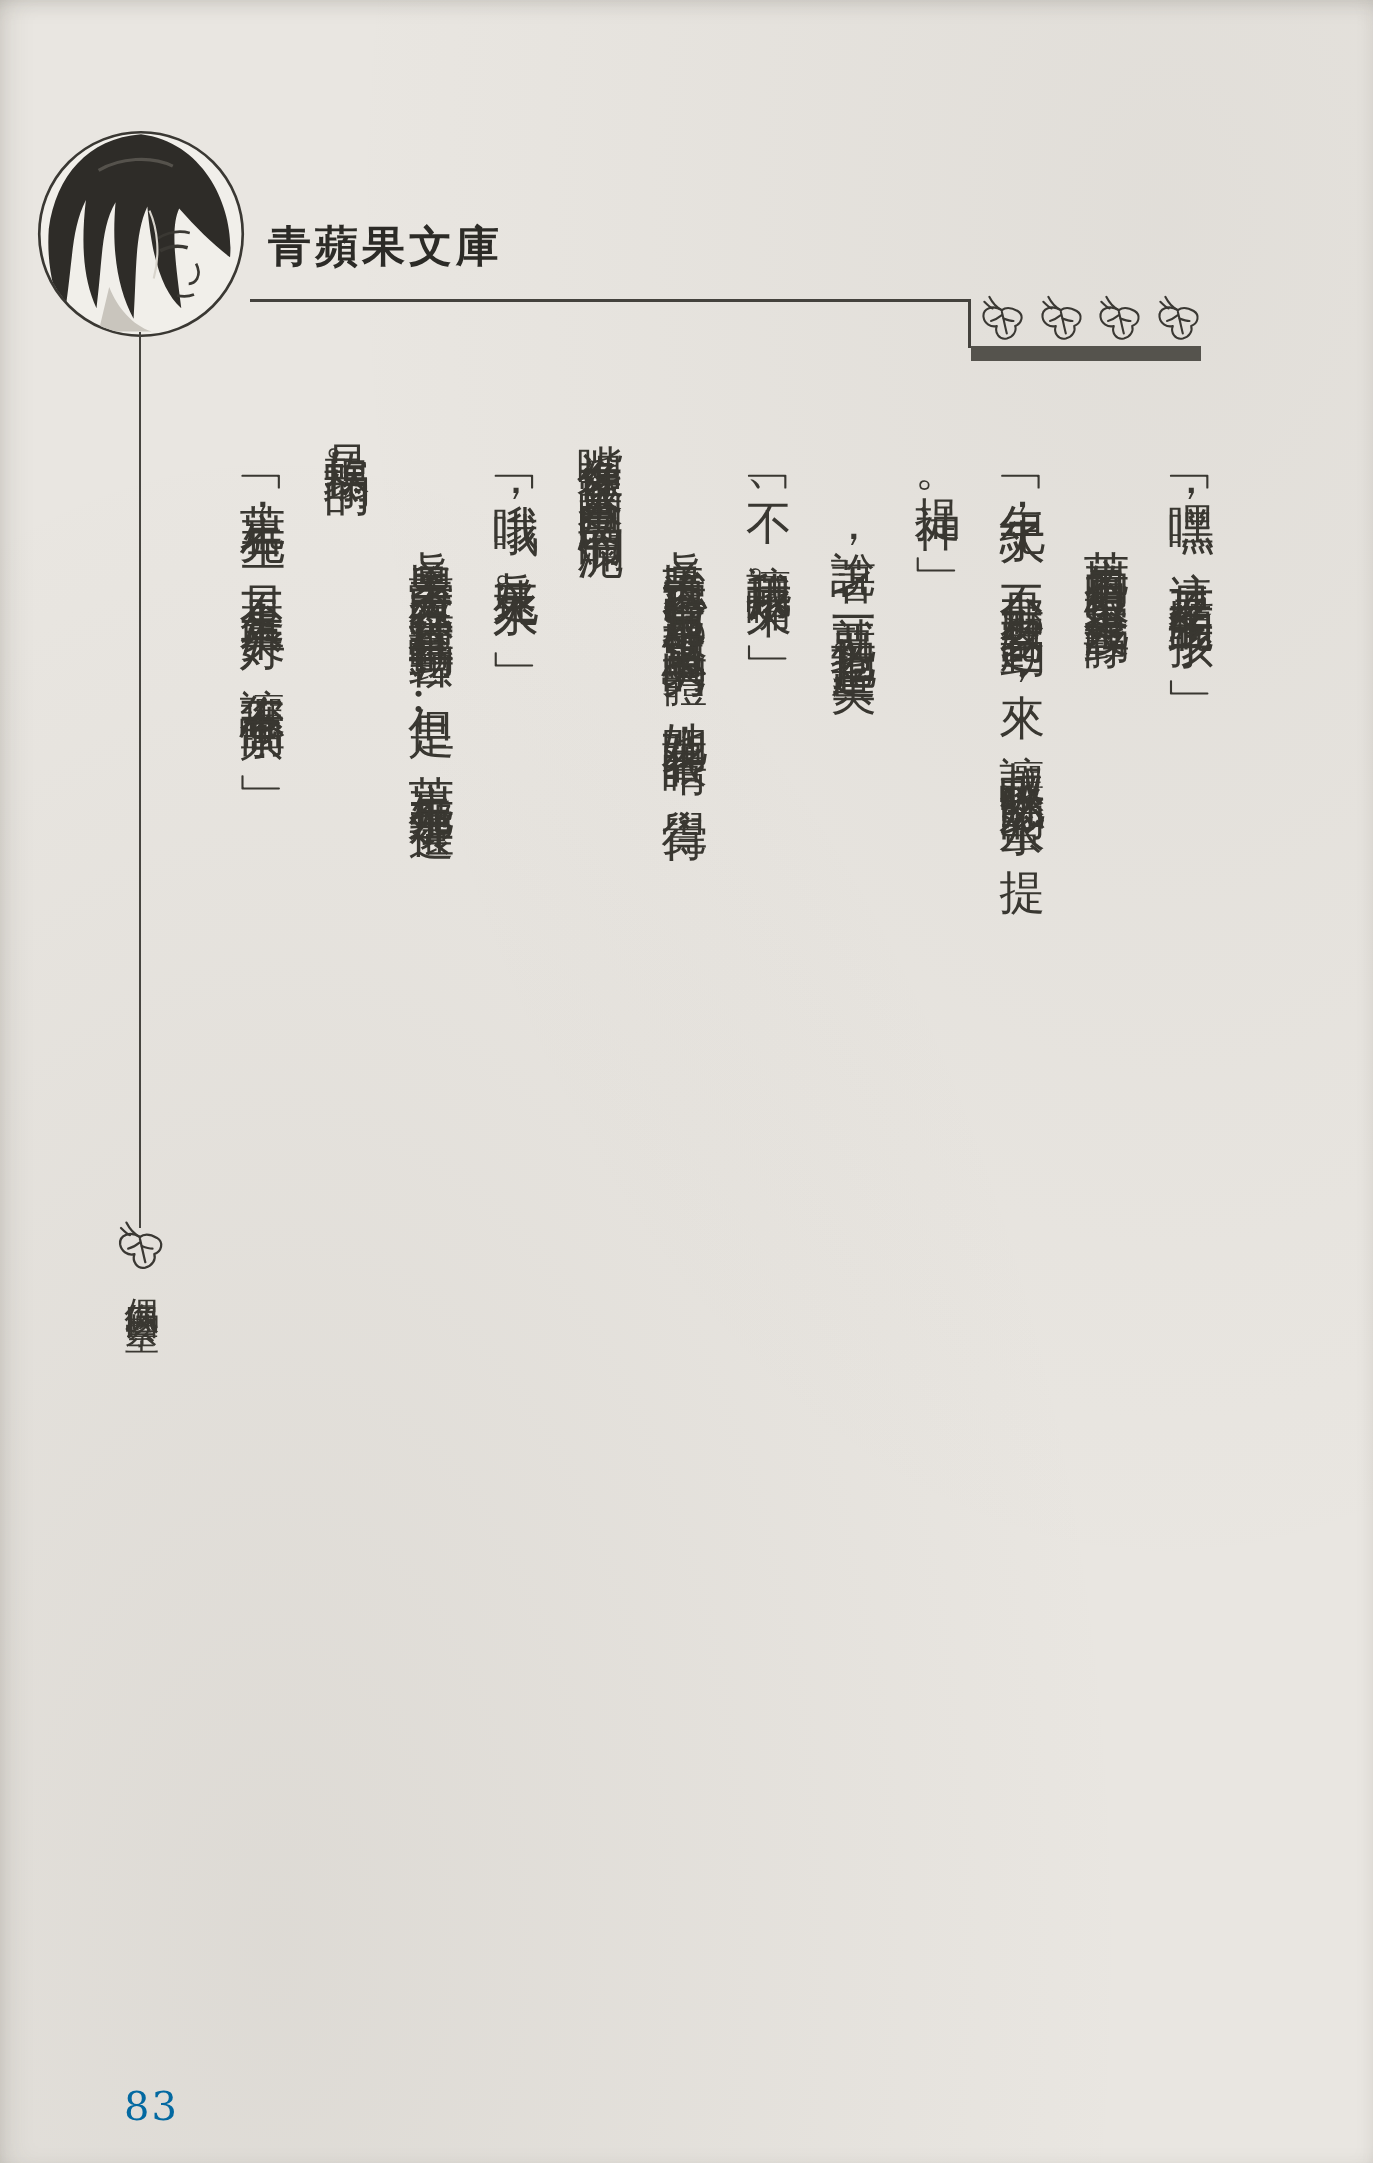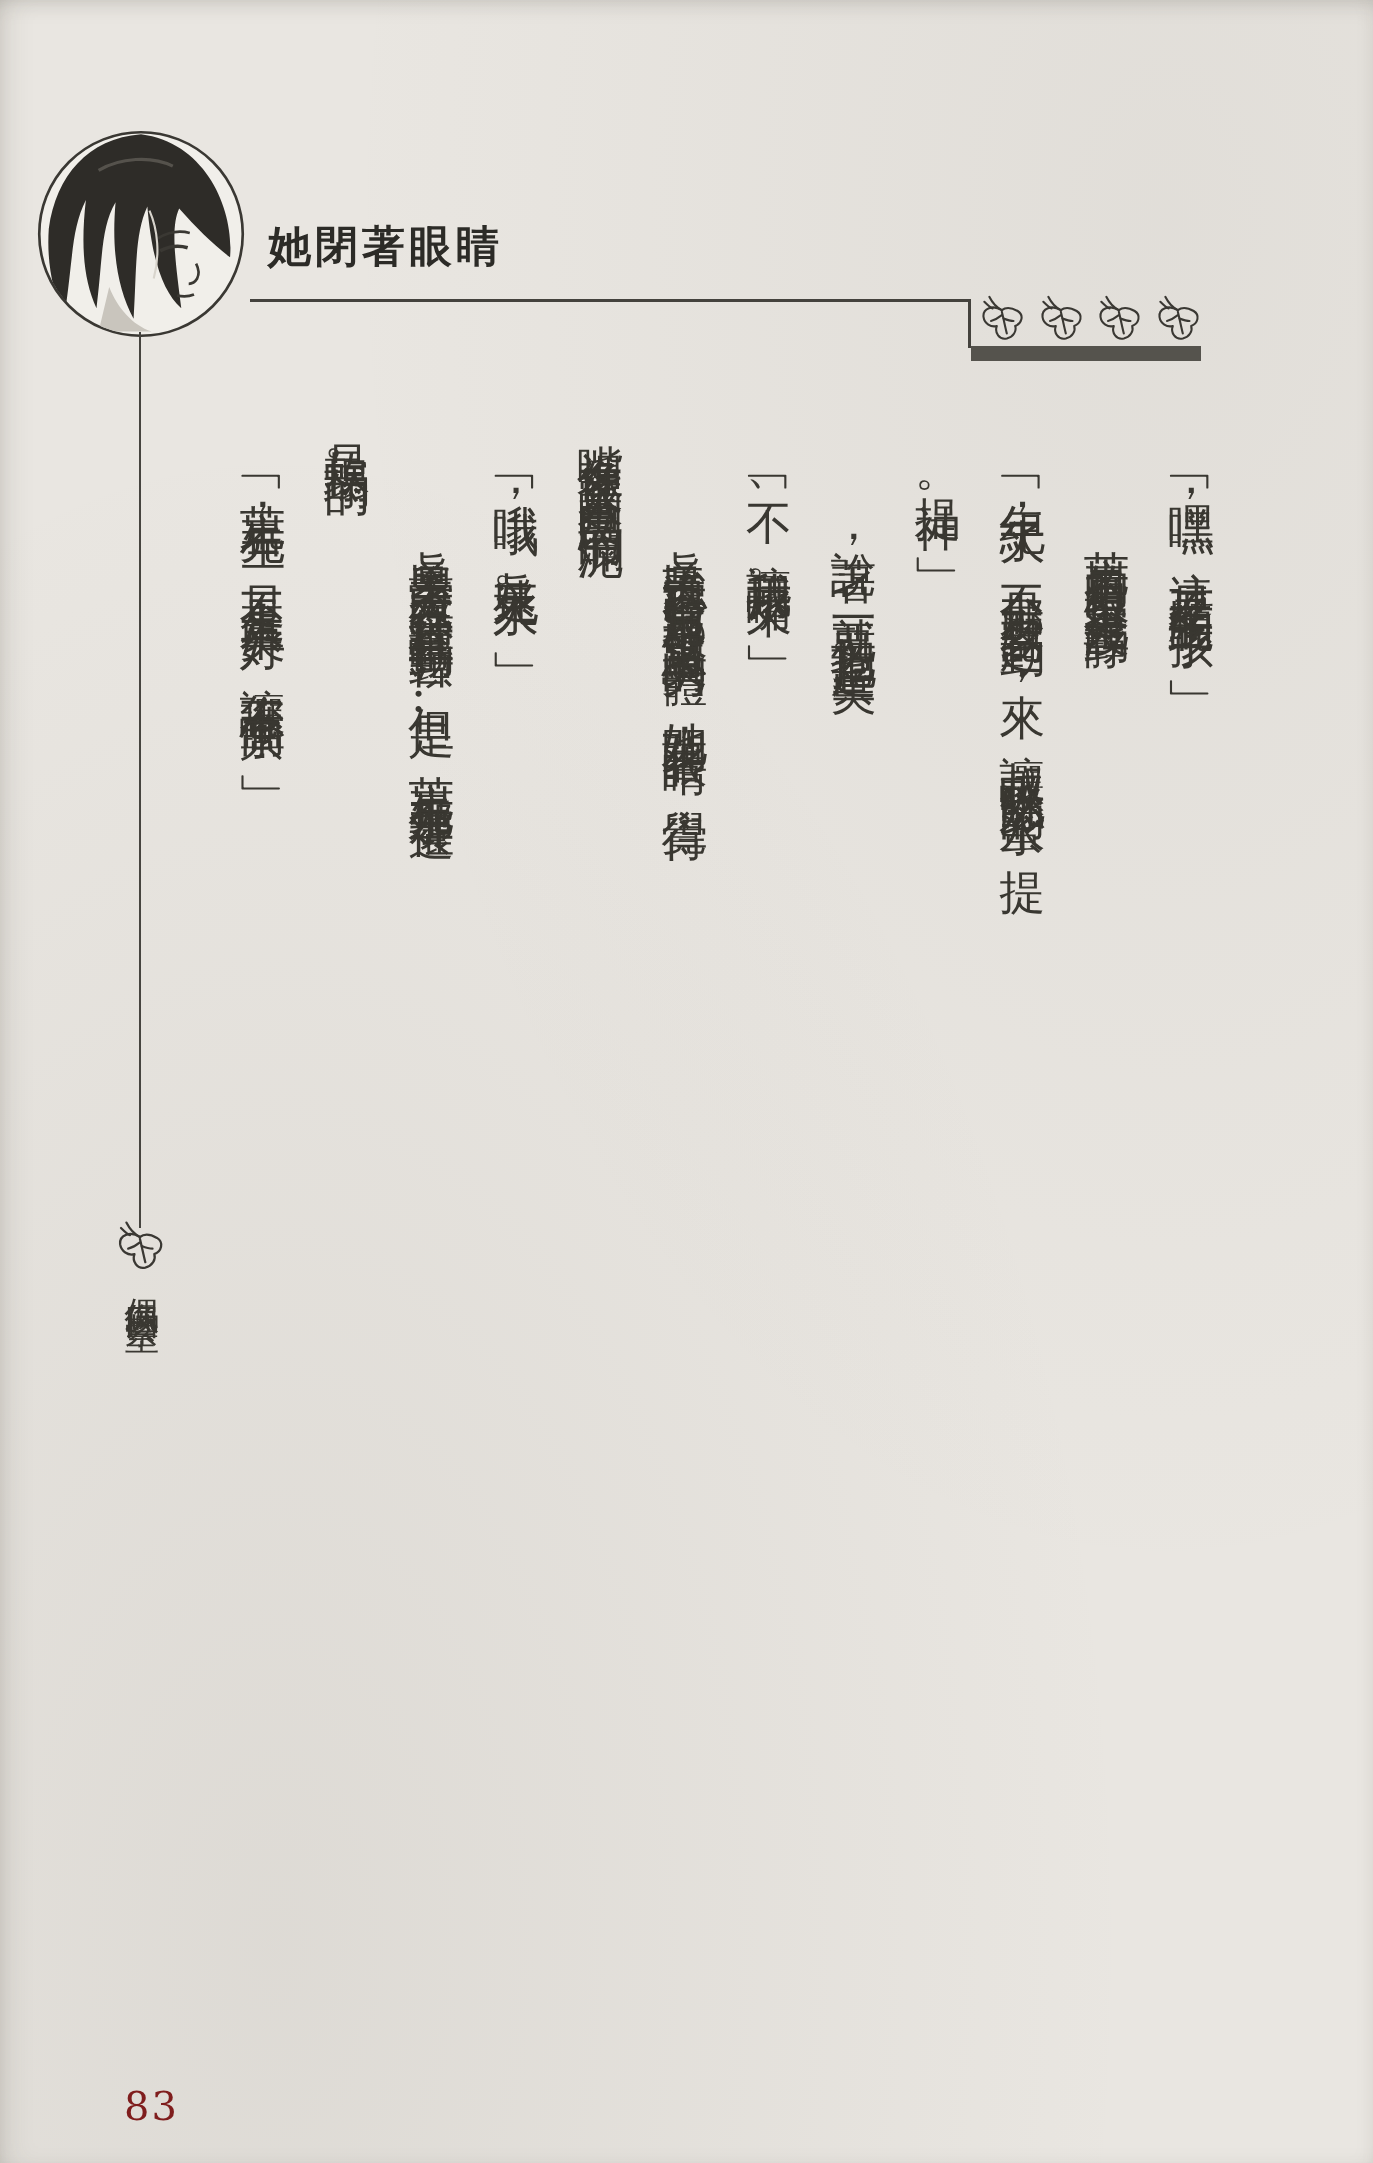--- a/index.html
+++ b/index.html
@@ -57,21 +57,21 @@
     left:112px; top:1218px; width:54px; height:56px;
   }
   .side-title{
     left:118px; top:1270px;
     writing-mode:vertical-rl; text-orientation:mixed;
     font-size:35px; letter-spacing:5px; color:#3a3832;
     font-family:"DejaVu Serif","Liberation Serif",serif;
   }
   .page-num{
     left:124px; top:2083px;
-    font-size:40px; color:#7f1d1d; letter-spacing:2px;
+    font-size:40px; color:#0369a1; letter-spacing:2px;
   }
 
   
   .text-block{
     left:221px; top:408px; width:1013px; height:1545px;
     writing-mode:vertical-rl; text-orientation:mixed;
     font-size:46px; letter-spacing:7px; line-height:84.4px;
     color:#393731;
   }
   .text-block p{ margin:0; white-space:pre; }
@@ -106,21 +106,21 @@
       <path d="M118,116 q13,-7 26,-3" stroke="#3a3833" stroke-width="3.5" fill="none"></path>
       <path d="M116,104 q15,-9 30,-5" stroke="#3a3833" stroke-width="2.5" fill="none"></path>
       <path d="M152,128 q4,8 1,14 q-3,5 -8,5" stroke="#3a3833" stroke-width="2.5" fill="none"></path>
       <path d="M134,158 q9,2 16,-1" stroke="#3a3833" stroke-width="2.5" fill="none"></path>
       <path d="M70,150 C78,170 92,186 110,192 L60,192 Z" fill="#c9c5bd"></path>
       <path d="M108,78 C116,96 118,120 112,142" stroke="#d8d4cc" stroke-width="2" fill="none"></path>
     </g>
   </svg>
 </div>
 
-<div class="abs imprint">她閉著眼睛</div>
+<div class="abs imprint">青蘋果文庫</div>
 
 <div class="abs rule-h"></div>
 <div class="abs rule-v"></div>
 <div class="abs rule-bar"></div>
 
 <div class="abs flower-row">
   <svg>
       <use href="#leaf"></use>
     </svg>
   <svg>

